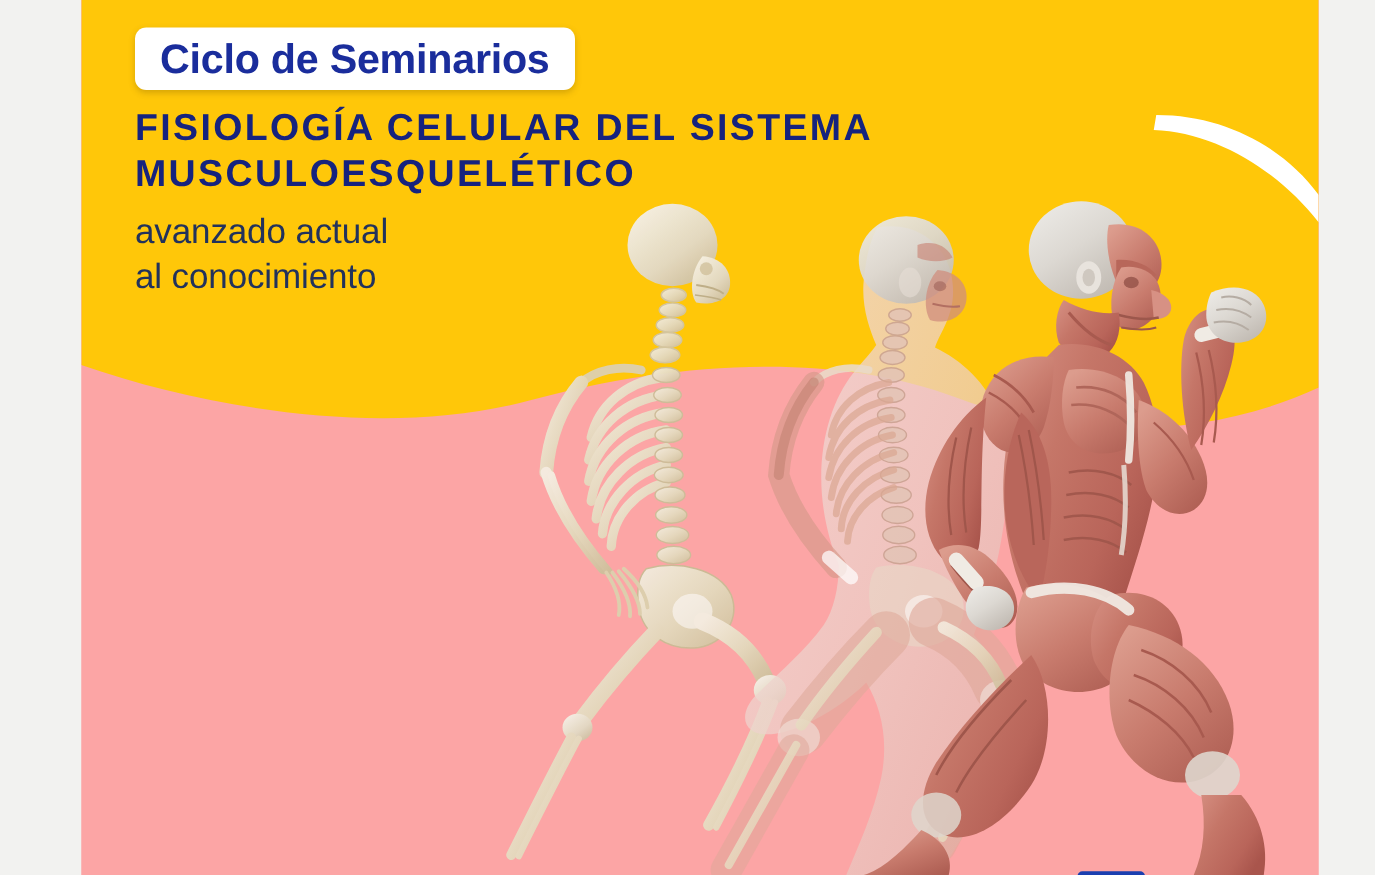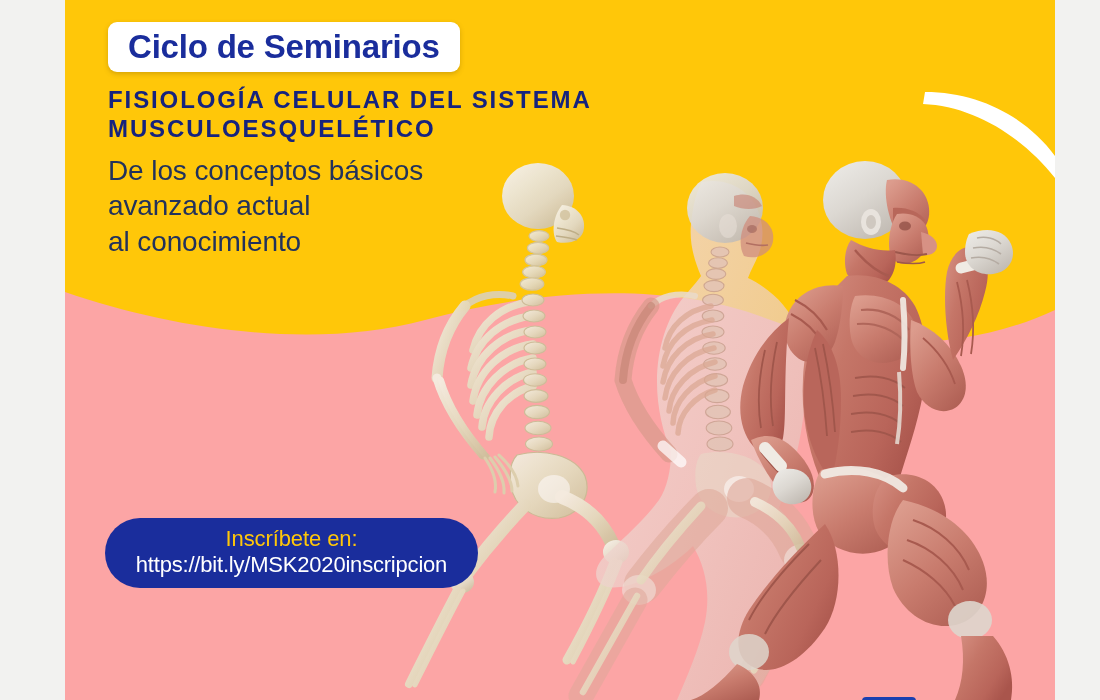--- a/index.html
+++ b/index.html
@@ -38,21 +38,21 @@
     font-size:33px;
     font-weight:bold;
     letter-spacing:-0.2px;
     line-height:1;
     white-space:nowrap;
   }
 
   .title{
     margin-top:13px;
     color:#16237e;
-    font-size:24px;
+    font-size:30px;
     font-weight:bold;
     letter-spacing:1.9px;
     line-height:1.22;
     text-transform:uppercase;
     max-width:700px;
   }
 
   .subtitle{
     margin-top:9px;
     color:#22325c;
@@ -423,27 +423,22 @@
 
     <div class="textwrap">
 
       <div class="badge">
         <div class="badge-text">Ciclo de Seminarios</div>
       </div>
 
       <div class="title">FISIOLOGÍA CELULAR DEL SISTEMA MUSCULOESQUELÉTICO</div>
 
       <div class="subtitle">
-        <div>De los conceptos básicos</div>
         <div>avanzado actual</div>
         <div>al conocimiento</div>
       </div>
     </div>
 
-    <div class="cta">
-      <div class="cta-label">Inscríbete en:</div>
-      <div class="cta-url">https://bit.ly/MSK2020inscripcion</div>
-    </div>
 
     <div class="bottom-sliver"></div>
 
   </div>
 </div>
 
 </body></html>

